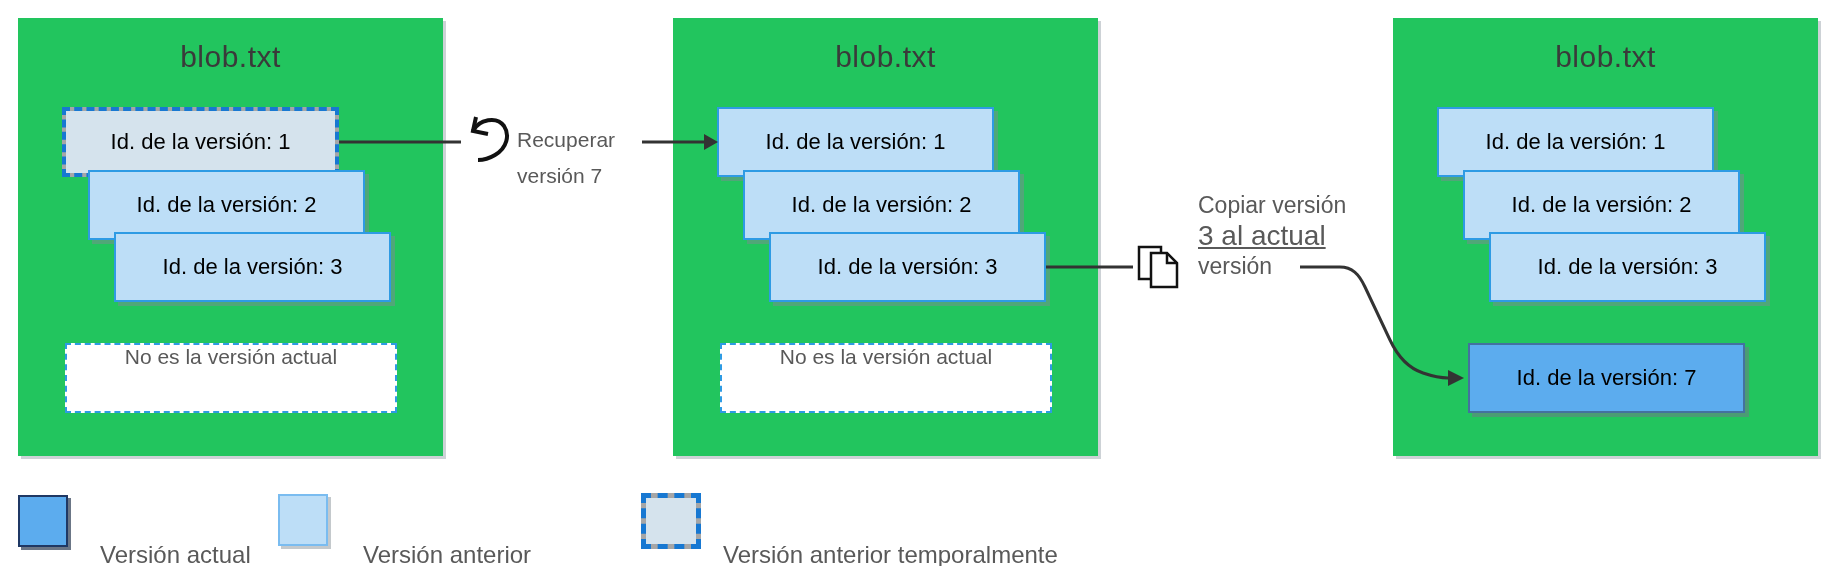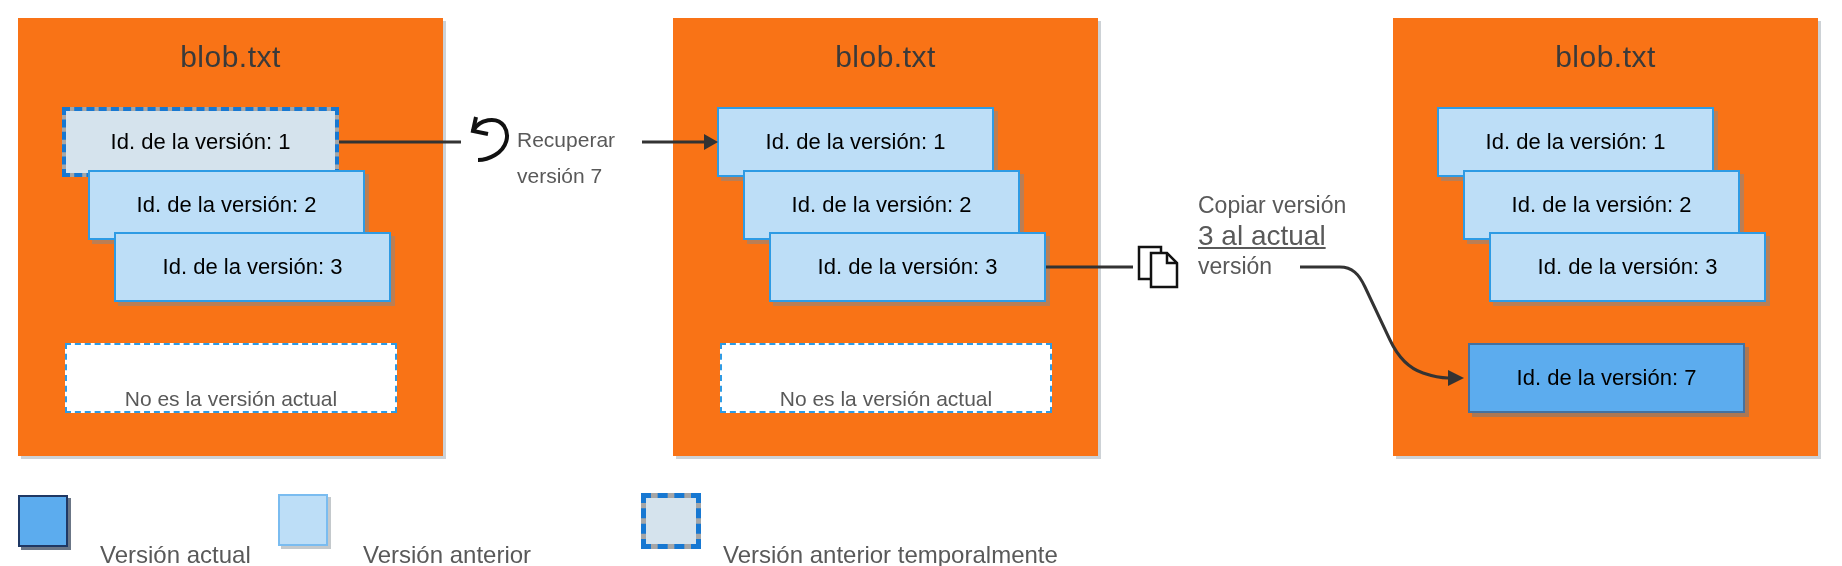--- a/index.html
+++ b/index.html
@@ -4,21 +4,21 @@
 <style>
   html,body { margin:0; padding:0; background:#fff; }
   .canvas {
     position:relative; width:1842px; height:566px; background:#ffffff;
     font-family:"Liberation Sans", sans-serif; overflow:hidden;
   }
   .connectors { position:absolute; left:0; top:0; width:1842px; height:566px; z-index:5; pointer-events:none; }
 
   .panel {
     position:absolute; top:18px; width:425px; height:438px;
-    background:#f97316; box-shadow:3px 3px 0 #cdd2d6; z-index:1;
+    background:#22c55e; box-shadow:3px 3px 0 #cdd2d6; z-index:1;
   }
   .panel-title { margin-top:22px; text-align:center; font-size:30px; color:#3a3a3a; letter-spacing:0.5px; }
 
   .vbox {
     position:absolute; width:277px; height:70px; box-sizing:border-box;
     display:flex; align-items:center; justify-content:center;
     font-size:22px; color:#000; text-align:center; z-index:2;
   }
   .previous { background:#bddef7; border:2px solid #2e9be4; box-shadow:4px 4px 0 rgba(125,137,146,.5); }
   .current  { background:#5cacee; border:2px solid #44719f; box-shadow:4px 4px 0 rgba(110,122,134,.55); }
@@ -26,21 +26,21 @@
   .softdel { background:#a6a6a6; padding:0; }
   .softdel-inner {
     width:100%; height:100%; box-sizing:border-box;
     border:4px dashed #1778d2; background:#d5e3ed; background-clip:padding-box;
     display:flex; align-items:center; justify-content:center;
   }
 
   .footer-box {
     position:absolute; left:47px; top:325px; width:332px; height:70px; box-sizing:border-box;
     border:2px dashed #2e9be4; background:#ffffff; color:#595959; font-size:21px;
-    display:flex; align-items:flex-end; justify-content:center; z-index:2;
+    display:flex; align-items:flex-start; justify-content:center; z-index:2;
   }
 
   .annotation { position:absolute; color:#595959; z-index:4; }
   .annot-restore { left:517px; top:122px; font-size:21px; line-height:36px; }
   .annot-copy { left:1198px; top:192px; }
   .annot-copy .l1 { font-size:23px; line-height:26px; }
   .annot-copy .l2 { font-size:28px; line-height:35px;text-decoration:underline; }
   .annot-copy .l3 { font-size:23px; line-height:27px; }
 
   .icon-abs { position:absolute; z-index:6; }

